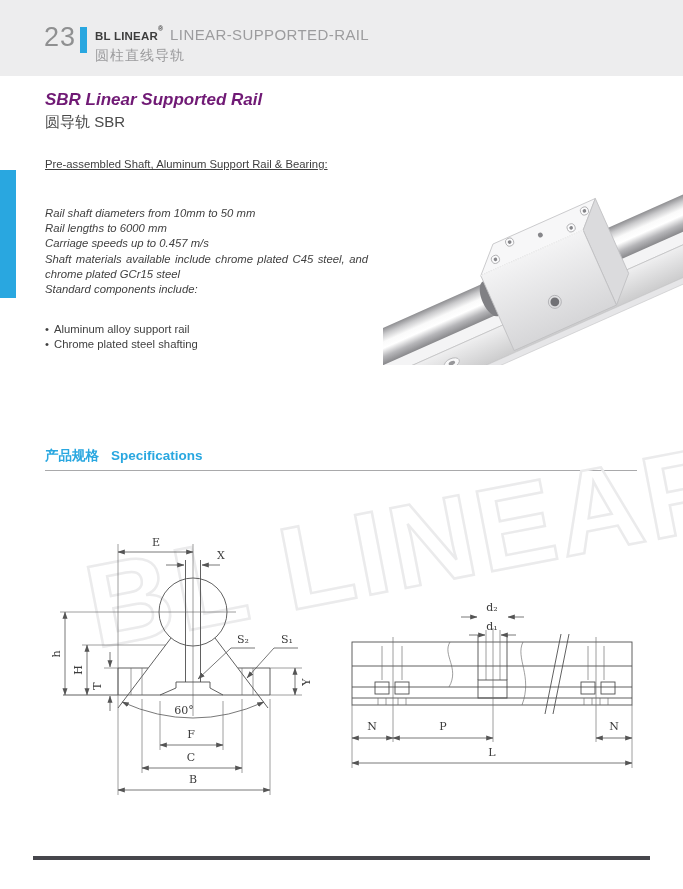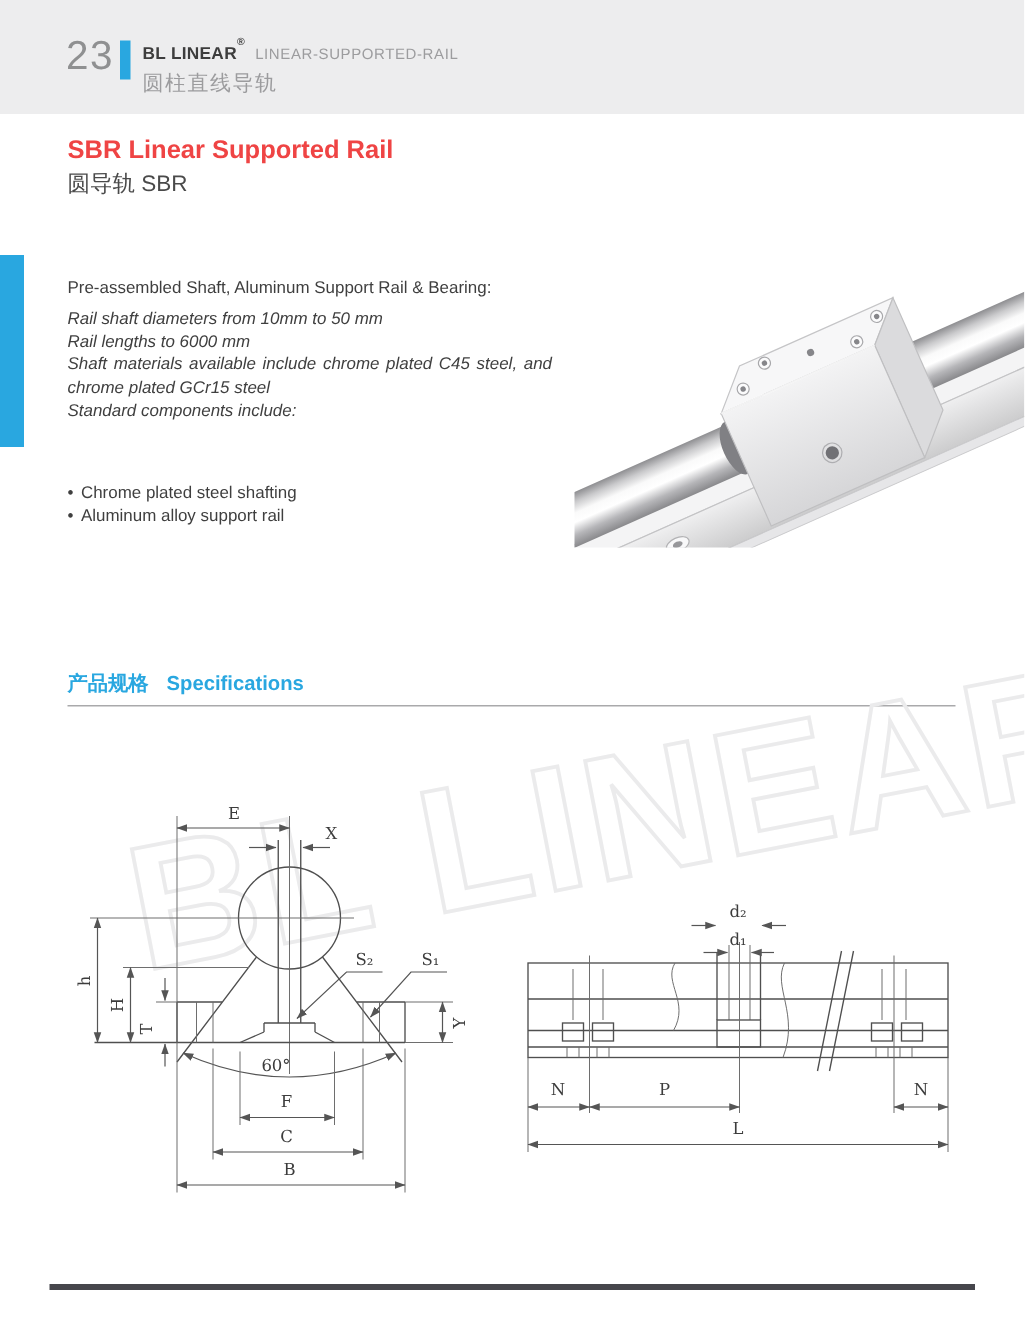--- a/index.html
+++ b/index.html
@@ -7,28 +7,28 @@
   .page{position:relative;width:683px;height:889px;background:#ffffff;overflow:hidden;}
 
   
   .header{position:absolute;left:0;top:0;width:683px;height:76px;background:#ededee;}
   .page-num{position:absolute;left:44px;top:22px;font-size:27px;color:#8f9091;font-weight:400;letter-spacing:1px;}
   .accent-bar{position:absolute;left:80px;top:27px;width:7px;height:26px;background:#29a7e0;}
   .brand-block{position:absolute;left:95px;top:26px;}
   .brand-row{white-space:nowrap;}
   .brand-name{font-size:11.5px;font-weight:700;color:#3d3d3d;letter-spacing:.2px;}
   .reg{font-size:7px;font-weight:700;color:#3d3d3d;vertical-align:top;position:relative;top:-1px;}
-  .series{font-size:10px;color:#9c9c9e;margin-left:7px;letter-spacing:.4px;}
+  .series{font-size:15px;color:#9c9c9e;margin-left:7px;letter-spacing:.4px;}
   .series-cn{font-size:14px;color:#9c9c9e;margin-top:3px;letter-spacing:1px;font-family:Liberation Serif, serif;}
 
   
-  .title{position:absolute;left:45px;top:90px;font-size:17px;font-weight:700;color:#ef4444;}
+  .title{position:absolute;left:45px;top:90px;font-size:17px;font-weight:700;color:#701a75;font-style:italic;}
   .title-cn{position:absolute;left:45px;top:113px;font-size:15px;color:#4a4a4a;}
   .side-accent{position:absolute;left:0;top:170px;width:16px;height:128px;background:#29a7e0;}
-  .lead{position:absolute;left:45px;top:186px;width:323px;font-size:11.3px;color:#3f3f3f;}
+  .lead{position:absolute;left:45px;top:158px;width:323px;font-size:11.3px;color:#3f3f3f;text-decoration:underline;}
   .features{position:absolute;left:45px;top:206px;width:323px;font-size:11.3px;color:#3f3f3f;line-height:15.2px;font-style:italic;}
   .feat{text-align:justify;}
   .components{position:absolute;left:45px;top:322px;width:323px;font-size:11.3px;color:#3f3f3f;line-height:14.6px;}
   .comp-row .bullet{margin-right:5px;}
 
   
   .photo{position:absolute;left:383px;top:140px;width:300px;height:225px;overflow:hidden;}
 
   
   .spec-head{position:absolute;left:45px;top:447px;font-size:13.5px;font-weight:700;color:#29a7e0;text-align:right;}
@@ -62,26 +62,27 @@
     </div>
   </div>
 
   <div class="title">SBR Linear Supported Rail</div>
   <div class="title-cn">圆导轨 SBR</div>
   <div class="side-accent"></div>
   <div class="lead">Pre-assembled Shaft, Aluminum Support Rail &amp; Bearing:</div>
   <div class="features">
     <div class="feat">Rail shaft diameters from 10mm to 50 mm</div>
     <div class="feat">Rail lengths to 6000 mm</div>
+    <div class="feat">Carriage speeds up to 0.457 m/s</div>
     <div class="feat">Shaft materials available include chrome plated C45 steel, and chrome plated GCr15 steel</div>
     <div class="feat">Standard components include:</div>
   </div>
   <div class="components">
+    <div class="comp-row"><span class="bullet">•</span><span>Aluminum alloy support rail</span></div>
     <div class="comp-row"><span class="bullet">•</span><span>Chrome plated steel shafting</span></div>
-    <div class="comp-row"><span class="bullet">•</span><span>Aluminum alloy support rail</span></div>
   </div>
 
   <svg class="photo" viewBox="0 0 300 225">
     <defs>
       <linearGradient id="shaftG" x1="0" y1="0" x2="0" y2="1">
         <stop offset="0" stop-color="#8e8e91"></stop>
           <stop offset="0.18" stop-color="#cacacc"></stop>
         <stop offset="0.38" stop-color="#fafafa"></stop>
           <stop offset="0.55" stop-color="#ffffff"></stop>
         <stop offset="0.78" stop-color="#b6b6b9"></stop>

